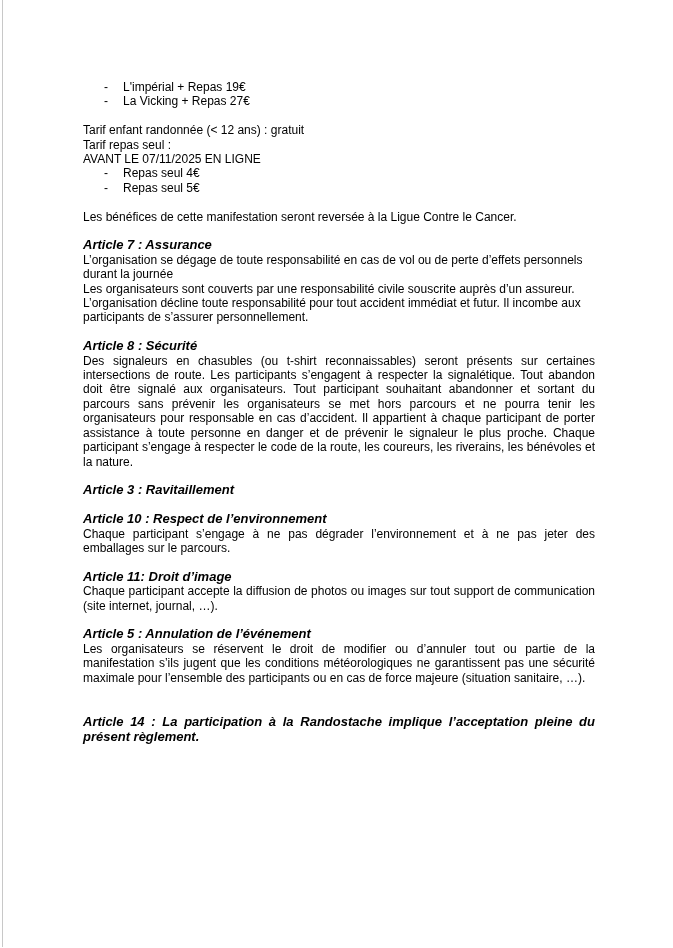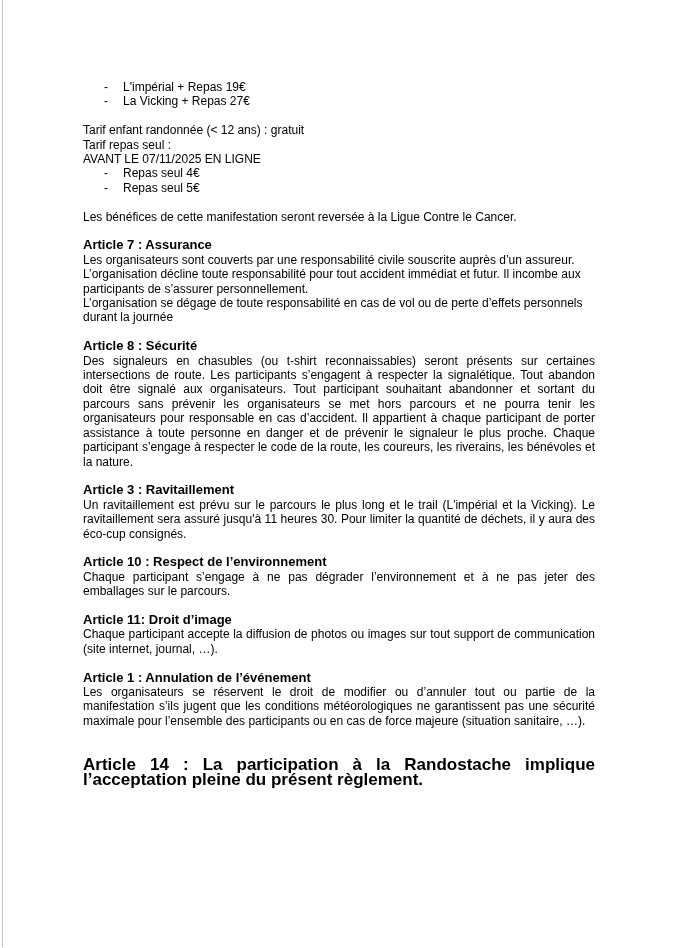--- a/index.html
+++ b/index.html
@@ -4,22 +4,22 @@
 <style>
   html, body { margin: 0; padding: 0; background: #ffffff; }
   body { width: 673px; height: 948px; position: relative; overflow: hidden; }
   .page-edge { position: absolute; left: 2px; top: 0; width: 1px; height: 947px; background: #c8c8c8; }
   .page { position: absolute; left: 83px; top: 80px; width: 512px;
     font-family: "Liberation Sans", sans-serif; font-size: 12px; line-height: 14.4px; color: #000; }
   .p { margin: 0; }
   .bullet { position: relative; padding-left: 40px; margin: 0; }
   .bullet .dash { position: absolute; left: 21px; }
   .gap { height: 14.4px; }
-  h2 { font-size: 13px; font-weight: bold; margin: 0; line-height: 14.4px; }
-  h2.big { font-size: 17px; line-height: 15.5px; }
+  h2 { font-size: 13px; font-weight: bold; margin: 0; line-height: 14.4px; font-style: italic; }
+  h2.big { font-size: 13px; line-height: 15.5px; }
   .just { text-align: justify; margin: 0; }
 </style>
 </head>
 <body>
 
 <div class="page-edge"></div>
 
 <div class="page">
   <div class="bullet"><span class="dash">-</span><span>L'impérial + Repas 19€</span></div>
   <div class="bullet"><span class="dash">-</span><span>La Vicking + Repas 27€</span></div>
@@ -28,51 +28,50 @@
   <p class="p">Tarif repas seul :</p>
   <p class="p">AVANT LE 07/11/2025 EN LIGNE</p>
   <div class="bullet"><span class="dash">-</span><span>Repas seul 4€</span></div>
   <div class="bullet"><span class="dash">-</span><span>Repas seul 5€</span></div>
   <div class="gap"></div>
   <p class="p">Les bénéfices de cette manifestation seront reversée à la Ligue Contre le Cancer.</p>
   <div class="gap"></div>
 
   <section>
     <h2>Article 7 : Assurance</h2>
+    <p class="p">L’organisation se dégage de toute responsabilité en cas de vol ou de perte d’effets personnels durant la journée</p>
     <p class="p">Les organisateurs sont couverts par une responsabilité civile souscrite auprès d’un assureur. L’organisation décline toute responsabilité pour tout accident immédiat et futur. Il incombe aux participants de s’assurer personnellement.</p>
-    <p class="p">L’organisation se dégage de toute responsabilité en cas de vol ou de perte d’effets personnels durant la journée</p>
   </section>
   <div class="gap"></div>
 
   <section>
     <h2>Article 8 : Sécurité</h2>
     <p class="just">Des signaleurs en chasubles (ou t-shirt reconnaissables) seront présents sur certaines intersections de route. Les participants s’engagent à respecter la signalétique. Tout abandon doit être signalé aux organisateurs. Tout participant souhaitant abandonner et sortant du parcours sans prévenir les organisateurs se met hors parcours et ne pourra tenir les organisateurs pour responsable en cas d’accident. Il appartient à chaque participant de porter assistance à toute personne en danger et de prévenir le signaleur le plus proche. Chaque participant s’engage à respecter le code de la route, les coureurs, les riverains, les bénévoles et la nature.</p>
   </section>
   <div class="gap"></div>
 
   <section>
     <h2>Article 3 : Ravitaillement</h2>
-    <p class="just">Un ravitaillement est prévu sur le parcours le plus long et le trail (L'impérial et la Vicking). Le ravitaillement sera assuré jusqu'à 11 heures 30. Pour limiter la quantité de déchets, il y aura des éco-cup consignés.</p>
   </section>
   <div class="gap"></div>
 
   <section>
     <h2>Article 10 : Respect de l’environnement</h2>
     <p class="just">Chaque participant s’engage à ne pas dégrader l’environnement et à ne pas jeter des emballages sur le parcours.</p>
   </section>
   <div class="gap"></div>
 
   <section>
     <h2>Article 11: Droit d’image</h2>
     <p class="just">Chaque participant accepte la diffusion de photos ou images sur tout support de communication (site internet, journal, …).</p>
   </section>
   <div class="gap"></div>
 
   <section>
-    <h2>Article 1 : Annulation de l’événement</h2>
+    <h2>Article 5 : Annulation de l’événement</h2>
     <p class="just">Les organisateurs se réservent le droit de modifier ou d’annuler tout ou partie de la manifestation s’ils jugent que les conditions météorologiques ne garantissent pas une sécurité maximale pour l’ensemble des participants ou en cas de force majeure (situation sanitaire, …).</p>
   </section>
   <div class="gap"></div>
 
   <div class="gap"></div>
 
   <section>
     <h2 class="big just">Article 14 : La participation à la Randostache implique l’acceptation pleine du présent règlement.</h2>
   </section>
 </div>

